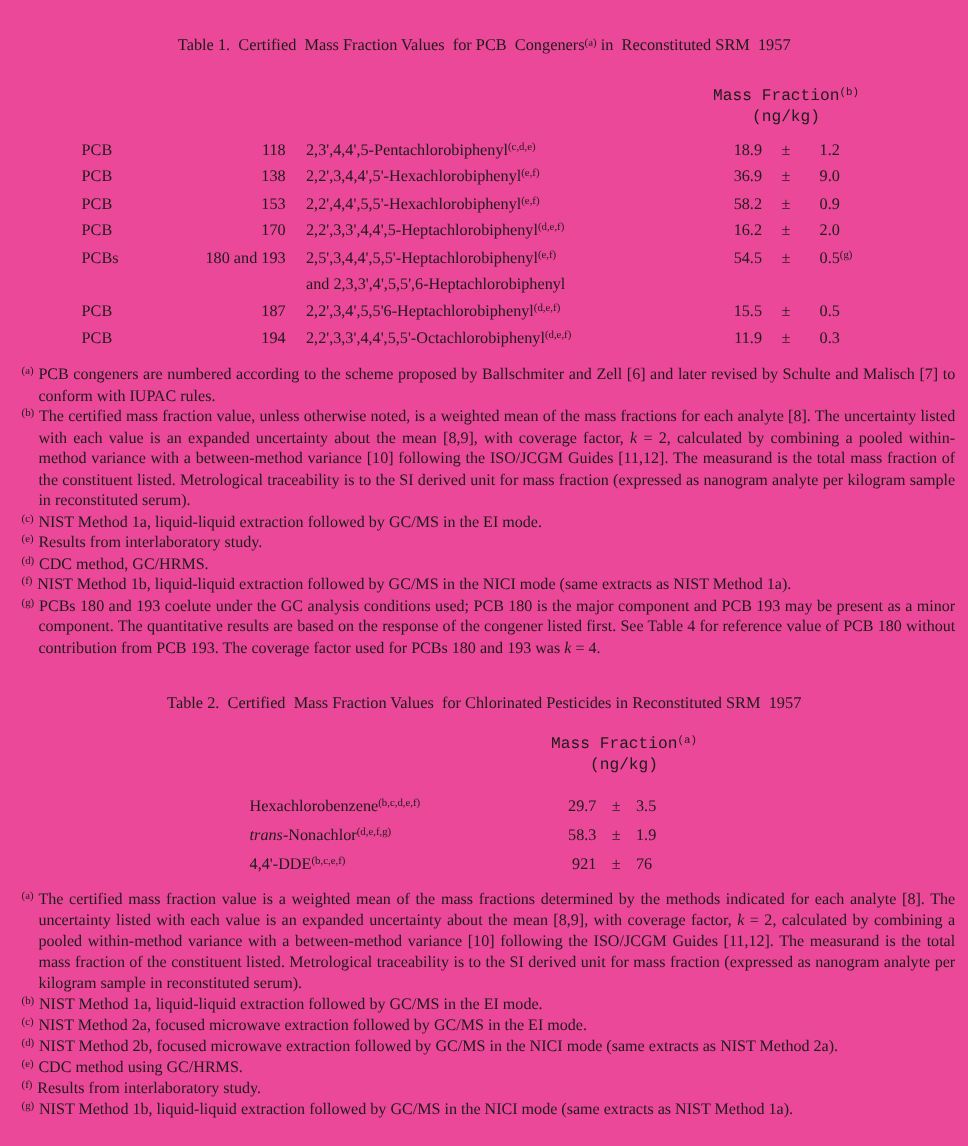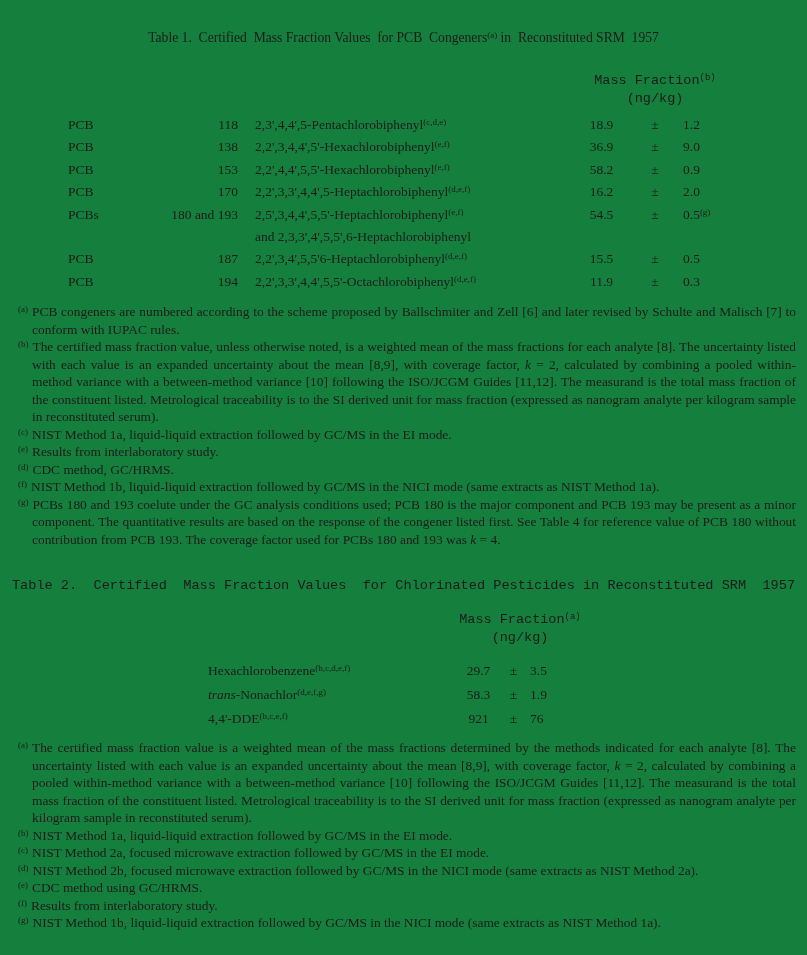--- a/index.html
+++ b/index.html
@@ -1,36 +1,36 @@
 <!DOCTYPE html>
 <html><head>
 <meta charset="utf-8">
 <style>
   html,body{margin:0;padding:0;background:#ffffff;}
   .page{
-    width:807px;height:955px;background:#15803d;color:#1b1b1b;
+    width:807px;height:955px;background:#ec4899;color:#1b1b1b;
     font-family:"Liberation Serif","DejaVu Serif",serif;
     font-size:13.5px;position:relative;overflow:hidden;
   }
   sup{font-size:9px;line-height:0;vertical-align:baseline;position:relative;top:-0.45em;}
   .tbl-title{font-size:13.6px;font-weight:normal;text-align:center;margin:0;white-space:pre-wrap;}
   .t1-title{padding-top:30px;}
-  .t2-title{margin-top:30px;font-family:Liberation Mono, monospace;}
+  .t2-title{margin-top:30px;}
   .tbl-header{text-align:center;line-height:18px;font-family:Liberation Mono, monospace;}
   .t1h{margin:26px 0 0 570px;width:170px;}
   .t2h{margin:18px 0 0 440px;width:160px;}
   .rows{line-height:22.4px;}
   .t1-rows{margin:6px 0 0 68px;}
   .t2-rows{margin:12px 0 0 208px;line-height:24px;}
   .t1-row{display:grid;grid-template-columns:70px 100px 330px 67px 40px 80px;}
   .t2-row{display:grid;grid-template-columns:252px 37px 33px 42px;}
   .c-num{text-align:right;}
   .c-name{padding-left:17px;}
   .name2{display:block;}
-  .c-val{text-align:center;}
+  .c-val{text-align:right;}
   .c-pm{text-align:center;}
   .t1-row .c-unc{padding-left:8px;}
   .t2-row .c-unc{text-align:left;}
   .footnotes{margin-left:18px;width:778px;}
   .t1-fn{margin-top:10px;}
   .t2-fn{margin-top:8px;}
   .footnote{padding-left:14px;text-indent:-14px;text-align:justify;line-height:17.5px;font-size:13.4px;}
   .fn-marker{margin-right:4px;}
 </style>
 </head>

